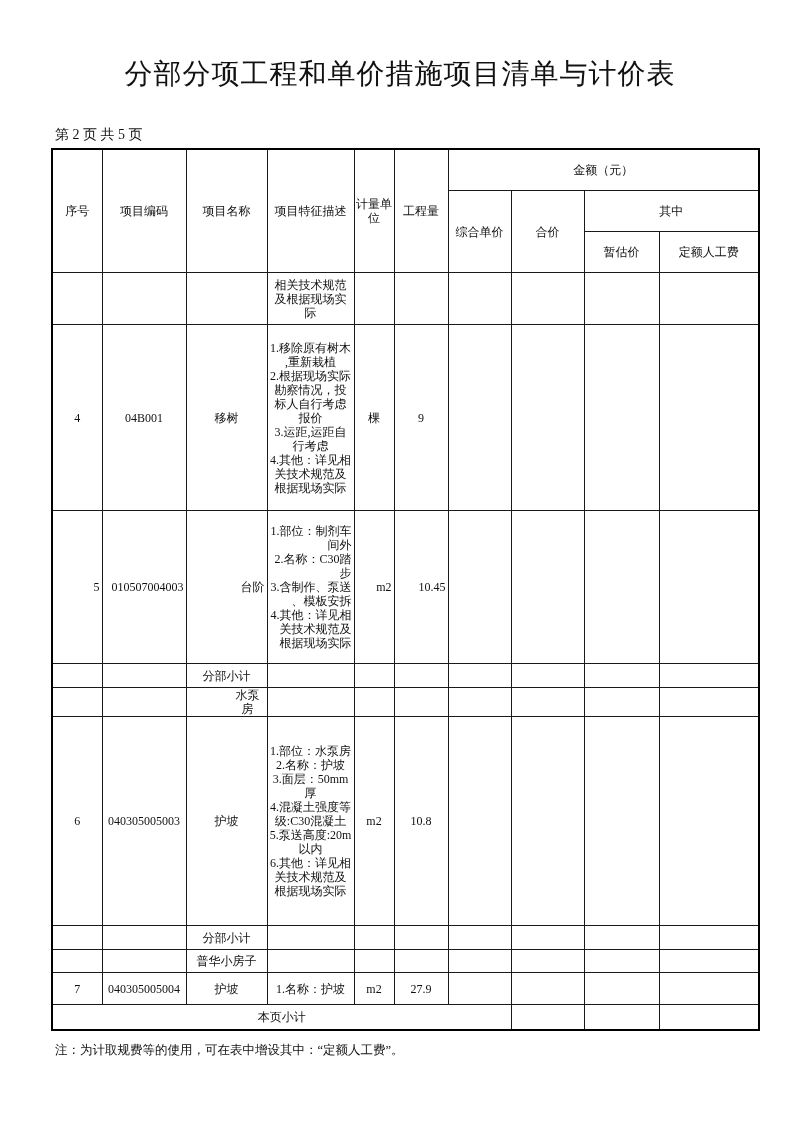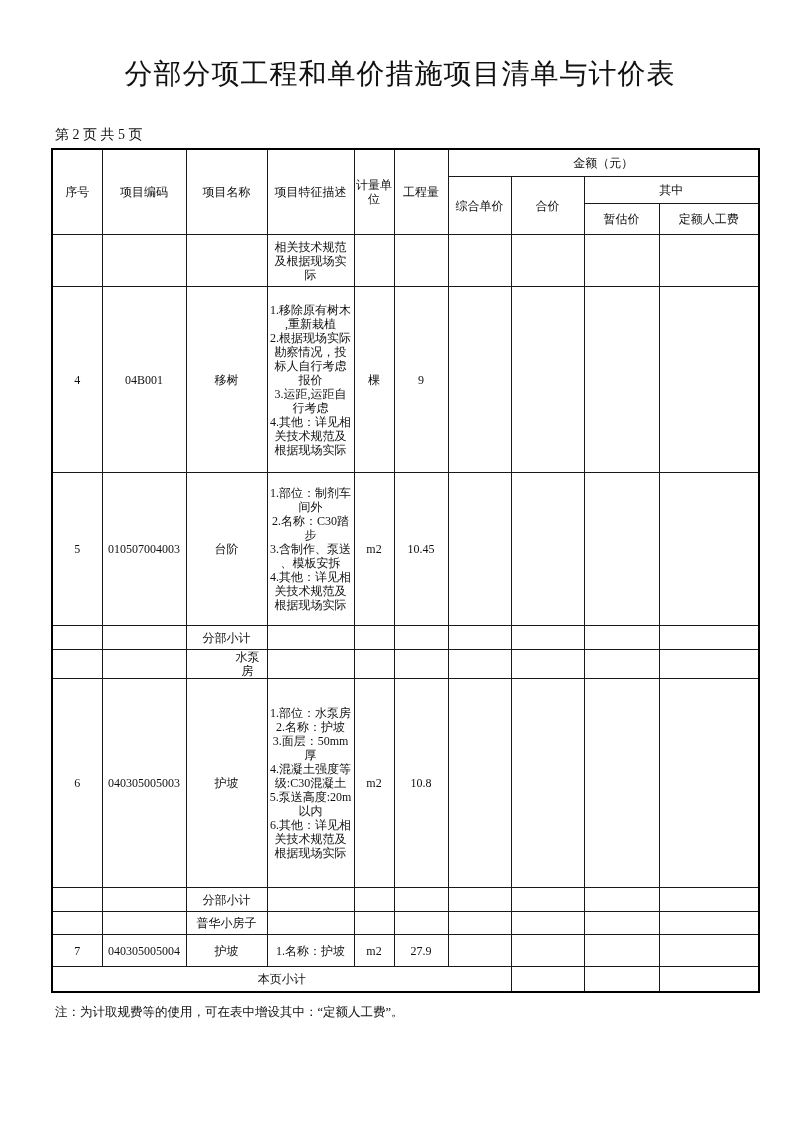--- a/index.html
+++ b/index.html
@@ -42,38 +42,38 @@
   table.boq th, table.boq td {
     border: 1px solid #1a1a1a;
     font-weight: normal;
     font-size: 12px;
     line-height: 14px;
     padding: 0 2px;
     text-align: center;
     vertical-align: middle;
     overflow: hidden;
   }
-  table.boq thead th { padding: 6px 1px; }
+  table.boq thead th { padding: 13px 1px; }
   tr.h1 th { height: 26px; }
   tr.h2 th { height: 26px; }
   tr.h3 th { height: 31px; }
 
   tbody td { border-bottom-width: 2px; }
   td.l { text-align: left; }
   td.feature {
     text-align: left;
     font-size: 11.5px;
     line-height: 14px;
     white-space: pre-line;
     word-break: break-all;
     line-break: anywhere;
   }
   tr.r0 td { height: 52px; }
   tr.r1 td { height: 186px; }
-  tr.r2 td { height: 153px; }
+  tr.r2 td { height: 153px; text-align: right; }
   tr.r3 td { height: 24px; }
   tr.r4 td { height: 27px; padding-left: 44px; }
   tr.r5 td { height: 209px; }
   tr.r6 td { height: 24px; }
   tr.r7 td { height: 23px; }
   tr.r8 td { height: 32px; }
   tr.rtotal td { height: 25px; }
 
   .note {
     margin: 12px 0 0 55px;

